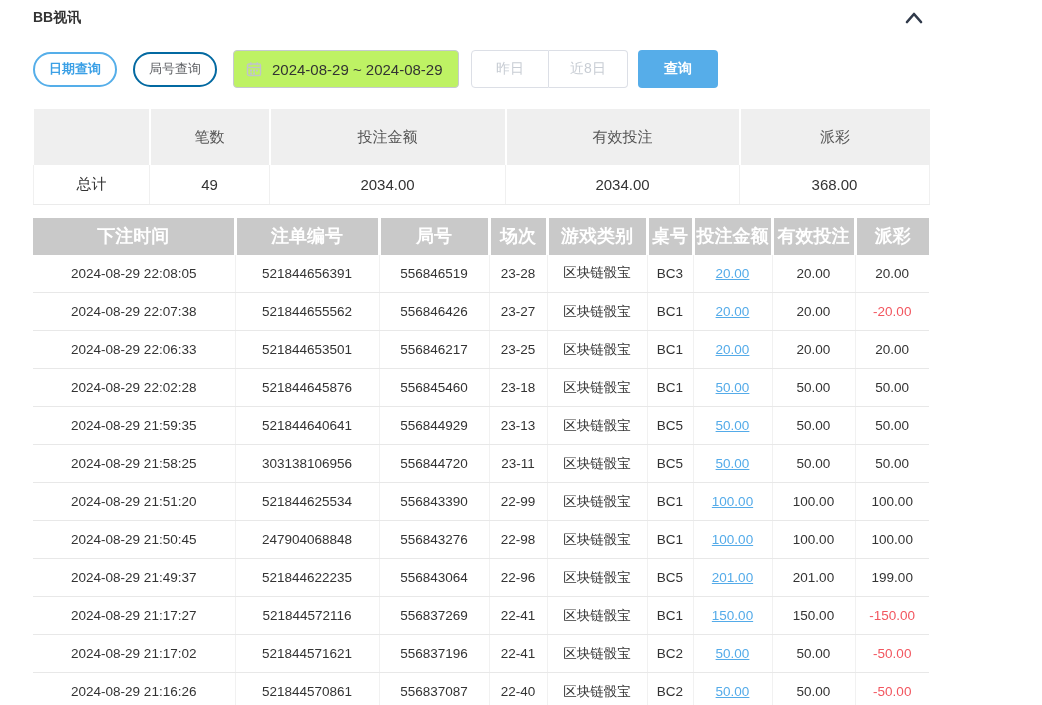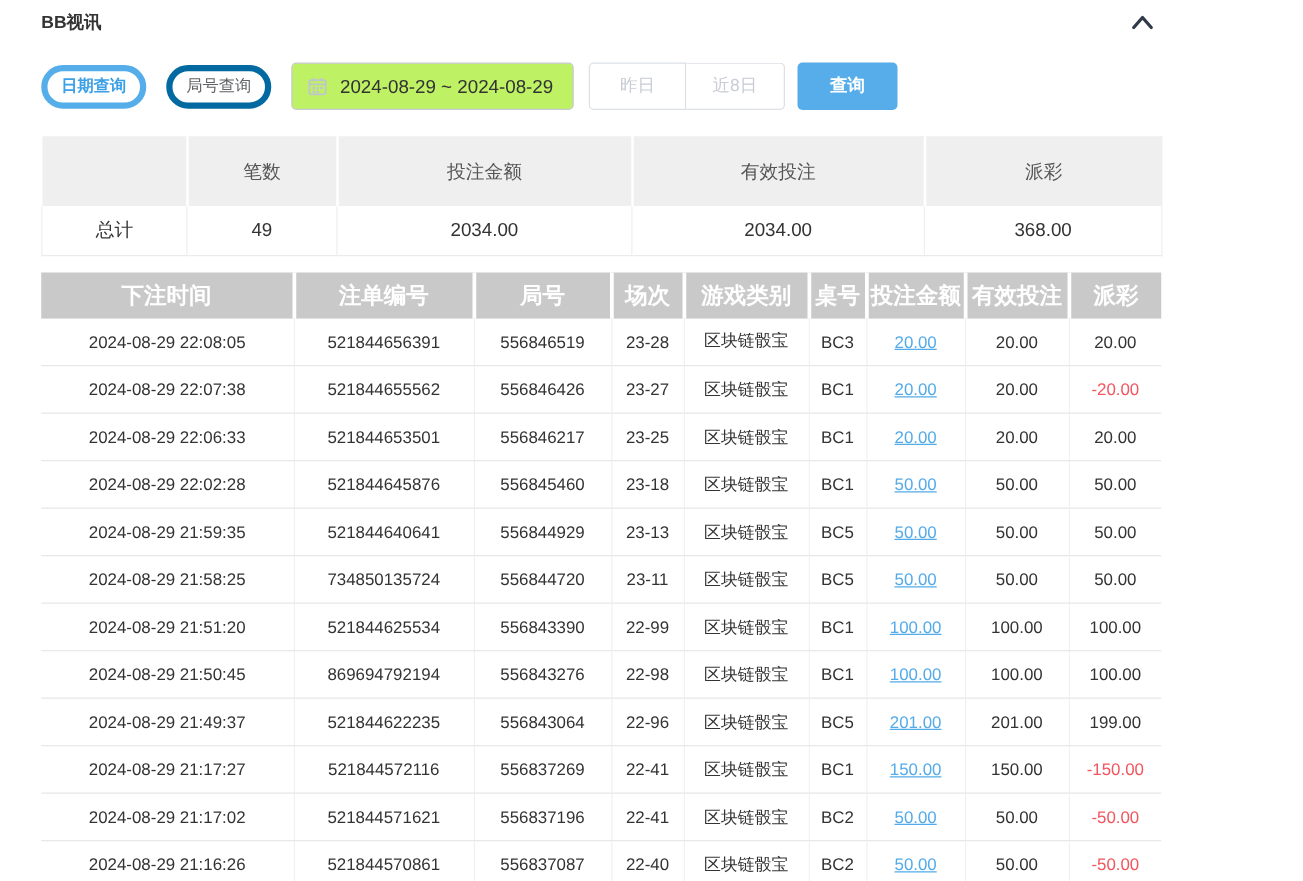--- a/index.html
+++ b/index.html
@@ -14,21 +14,21 @@
 
   
   .header-row { display: flex; align-items: center; justify-content: space-between; height: 18px; text-align: right; }
   .page-title { font-size: 14px; font-weight: bold; color: #333; }
   .collapse-btn { margin-right: 6px; cursor: pointer; display: flex; align-items: center; }
 
   
   .toolbar { margin-top: 23px; display: flex; align-items: center; height: 38px; }
   .pill {
     height: 35px; width: 84px; border-radius: 18px;
-    background: #fff; border: 5px solid #0369a1; color: #606266;
+    background: #fff; border: 2px solid #0369a1; color: #606266;
     font-size: 13px; cursor: pointer;
     font-family: Liberation Mono, monospace;
   }
   .pill.active { border-color: #55aee9; color: #3ba0e6; font-weight: bold; }
   .pill + .pill { margin-left: 16px; }
 
   .date-input {
     margin-left: 16px; width: 226px; height: 38px;
     border: 1px solid #c6cad0; border-radius: 4px;
     display: flex; align-items: center; padding: 0 12px;
@@ -235,21 +235,21 @@
           <td>556844929</td>
           <td>23-13</td>
           <td>区块链骰宝</td>
           <td>BC5</td>
           <td><a class="amt-link">50.00</a></td>
           <td>50.00</td>
           <td>50.00</td>
         </tr>
         <tr>
           <td>2024-08-29 21:58:25</td>
-          <td>734850135724</td>
+          <td>303138106956</td>
           <td>556844720</td>
           <td>23-11</td>
           <td>区块链骰宝</td>
           <td>BC5</td>
           <td><a class="amt-link">50.00</a></td>
           <td>50.00</td>
           <td>50.00</td>
         </tr>
         <tr>
           <td>2024-08-29 21:51:20</td>
@@ -257,21 +257,21 @@
           <td>556843390</td>
           <td>22-99</td>
           <td>区块链骰宝</td>
           <td>BC1</td>
           <td><a class="amt-link">100.00</a></td>
           <td>100.00</td>
           <td>100.00</td>
         </tr>
         <tr>
           <td>2024-08-29 21:50:45</td>
-          <td>869694792194</td>
+          <td>247904068848</td>
           <td>556843276</td>
           <td>22-98</td>
           <td>区块链骰宝</td>
           <td>BC1</td>
           <td><a class="amt-link">100.00</a></td>
           <td>100.00</td>
           <td>100.00</td>
         </tr>
         <tr>
           <td>2024-08-29 21:49:37</td>

